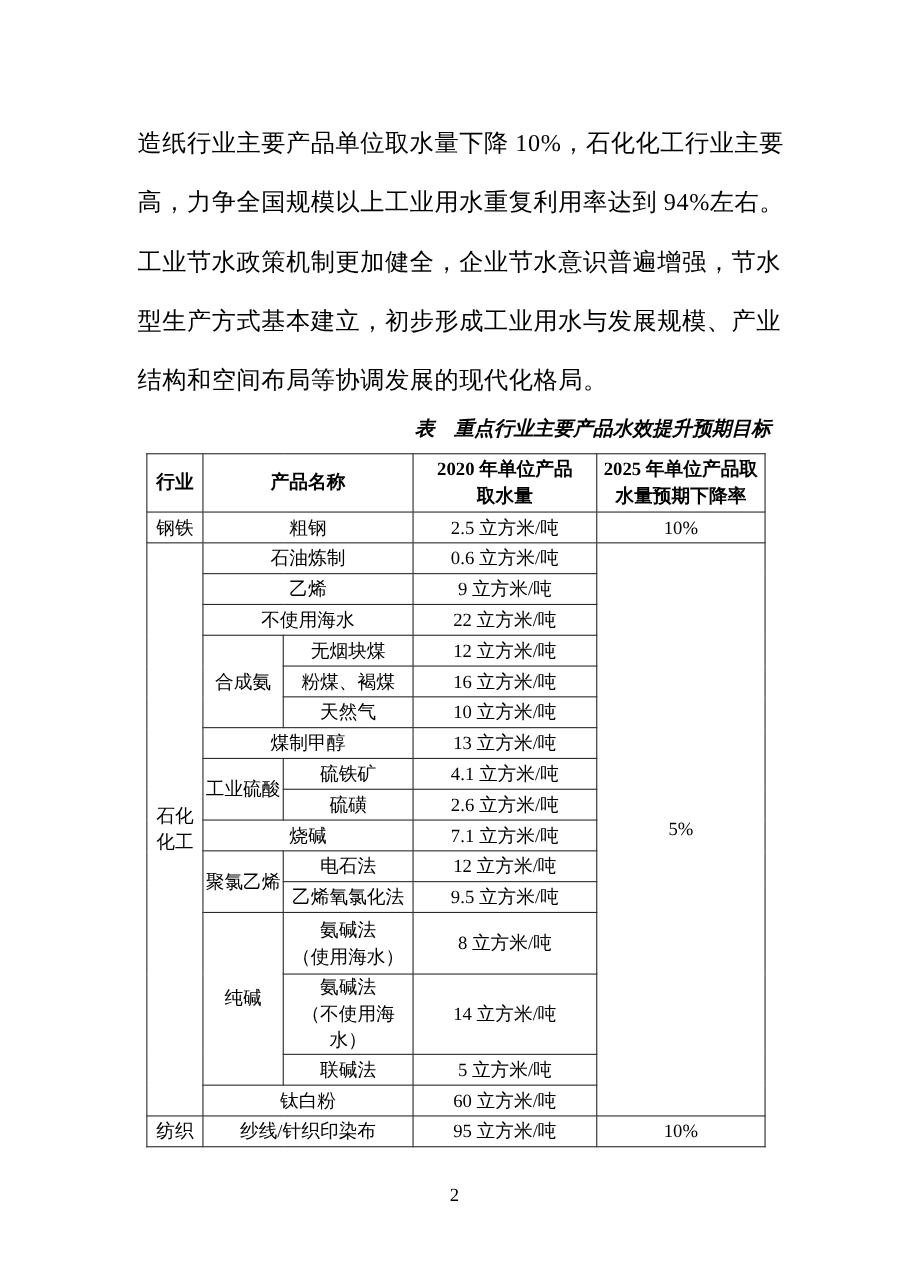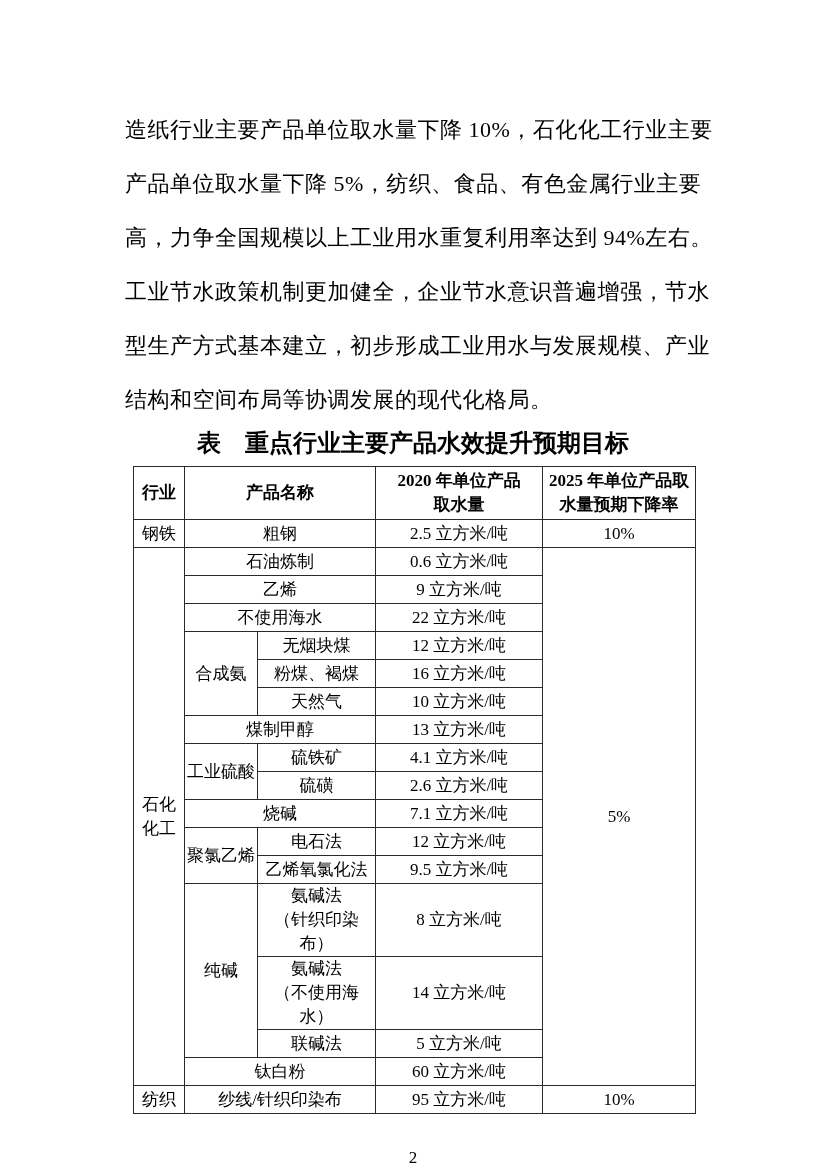--- a/index.html
+++ b/index.html
@@ -35,24 +35,25 @@
     overflow: visible;
     margin-top: 12px;
   }
   .paragraph .para-line.last {
     text-align: center;
     text-align-last: left;
   }
   
   .table-title {
     margin-top: 9px;
-    font-size: 24px;
+    font-size: 18px;
     font-weight: bold;
     line-height: 26px;
-    text-align: center;
+    text-align: right;
+    font-style: italic;
   }
   
   table.water-table {
     border-collapse: collapse;
     table-layout: fixed;
     width: 562px;
     margin-left: 8px;
     margin-top: 10px;
     font-size: 17px;
     border-radius: 29px;
@@ -82,21 +83,20 @@
   }
 </style>
 </head>
 <body>
 
 <div class="page">
   <div class="content">
 
     <div class="paragraph">
       <div class="para-line">造纸行业主要产品单位取水量下降 10%，石化化工行业主要</div>
-      <div class="para-line">产品单位取水量下降 5%，纺织、食品、有色金属行业主要</div>
       <div class="para-line">高，力争全国规模以上工业用水重复利用率达到 94%左右。</div>
       <div class="para-line">工业节水政策机制更加健全，企业节水意识普遍增强，节水</div>
       <div class="para-line">型生产方式基本建立，初步形成工业用水与发展规模、产业</div>
       <div class="para-line last">结构和空间布局等协调发展的现代化格局。</div>
     </div>
 
     <div class="table-title">表　重点行业主要产品水效提升预期目标</div>
 
     <table class="water-table">
       <colgroup>
@@ -177,21 +177,21 @@
           <td>12 立方米/吨</td>
         </tr>
         <tr>
           <td>乙烯氧氯化法</td>
           <td>9.5 立方米/吨</td>
         </tr>
         <tr class="double">
           <td rowspan="3">纯碱</td>
           <td>
             <div class="cell-line">氨碱法</div>
-            <div class="cell-line">（针织印染布）</div>
+            <div class="cell-line">（使用海水）</div>
           </td>
           <td>8 立方米/吨</td>
         </tr>
         <tr class="double">
           <td>
             <div class="cell-line">氨碱法</div>
             <div class="cell-line">（不使用海水）</div>
           </td>
           <td>14 立方米/吨</td>
         </tr>

